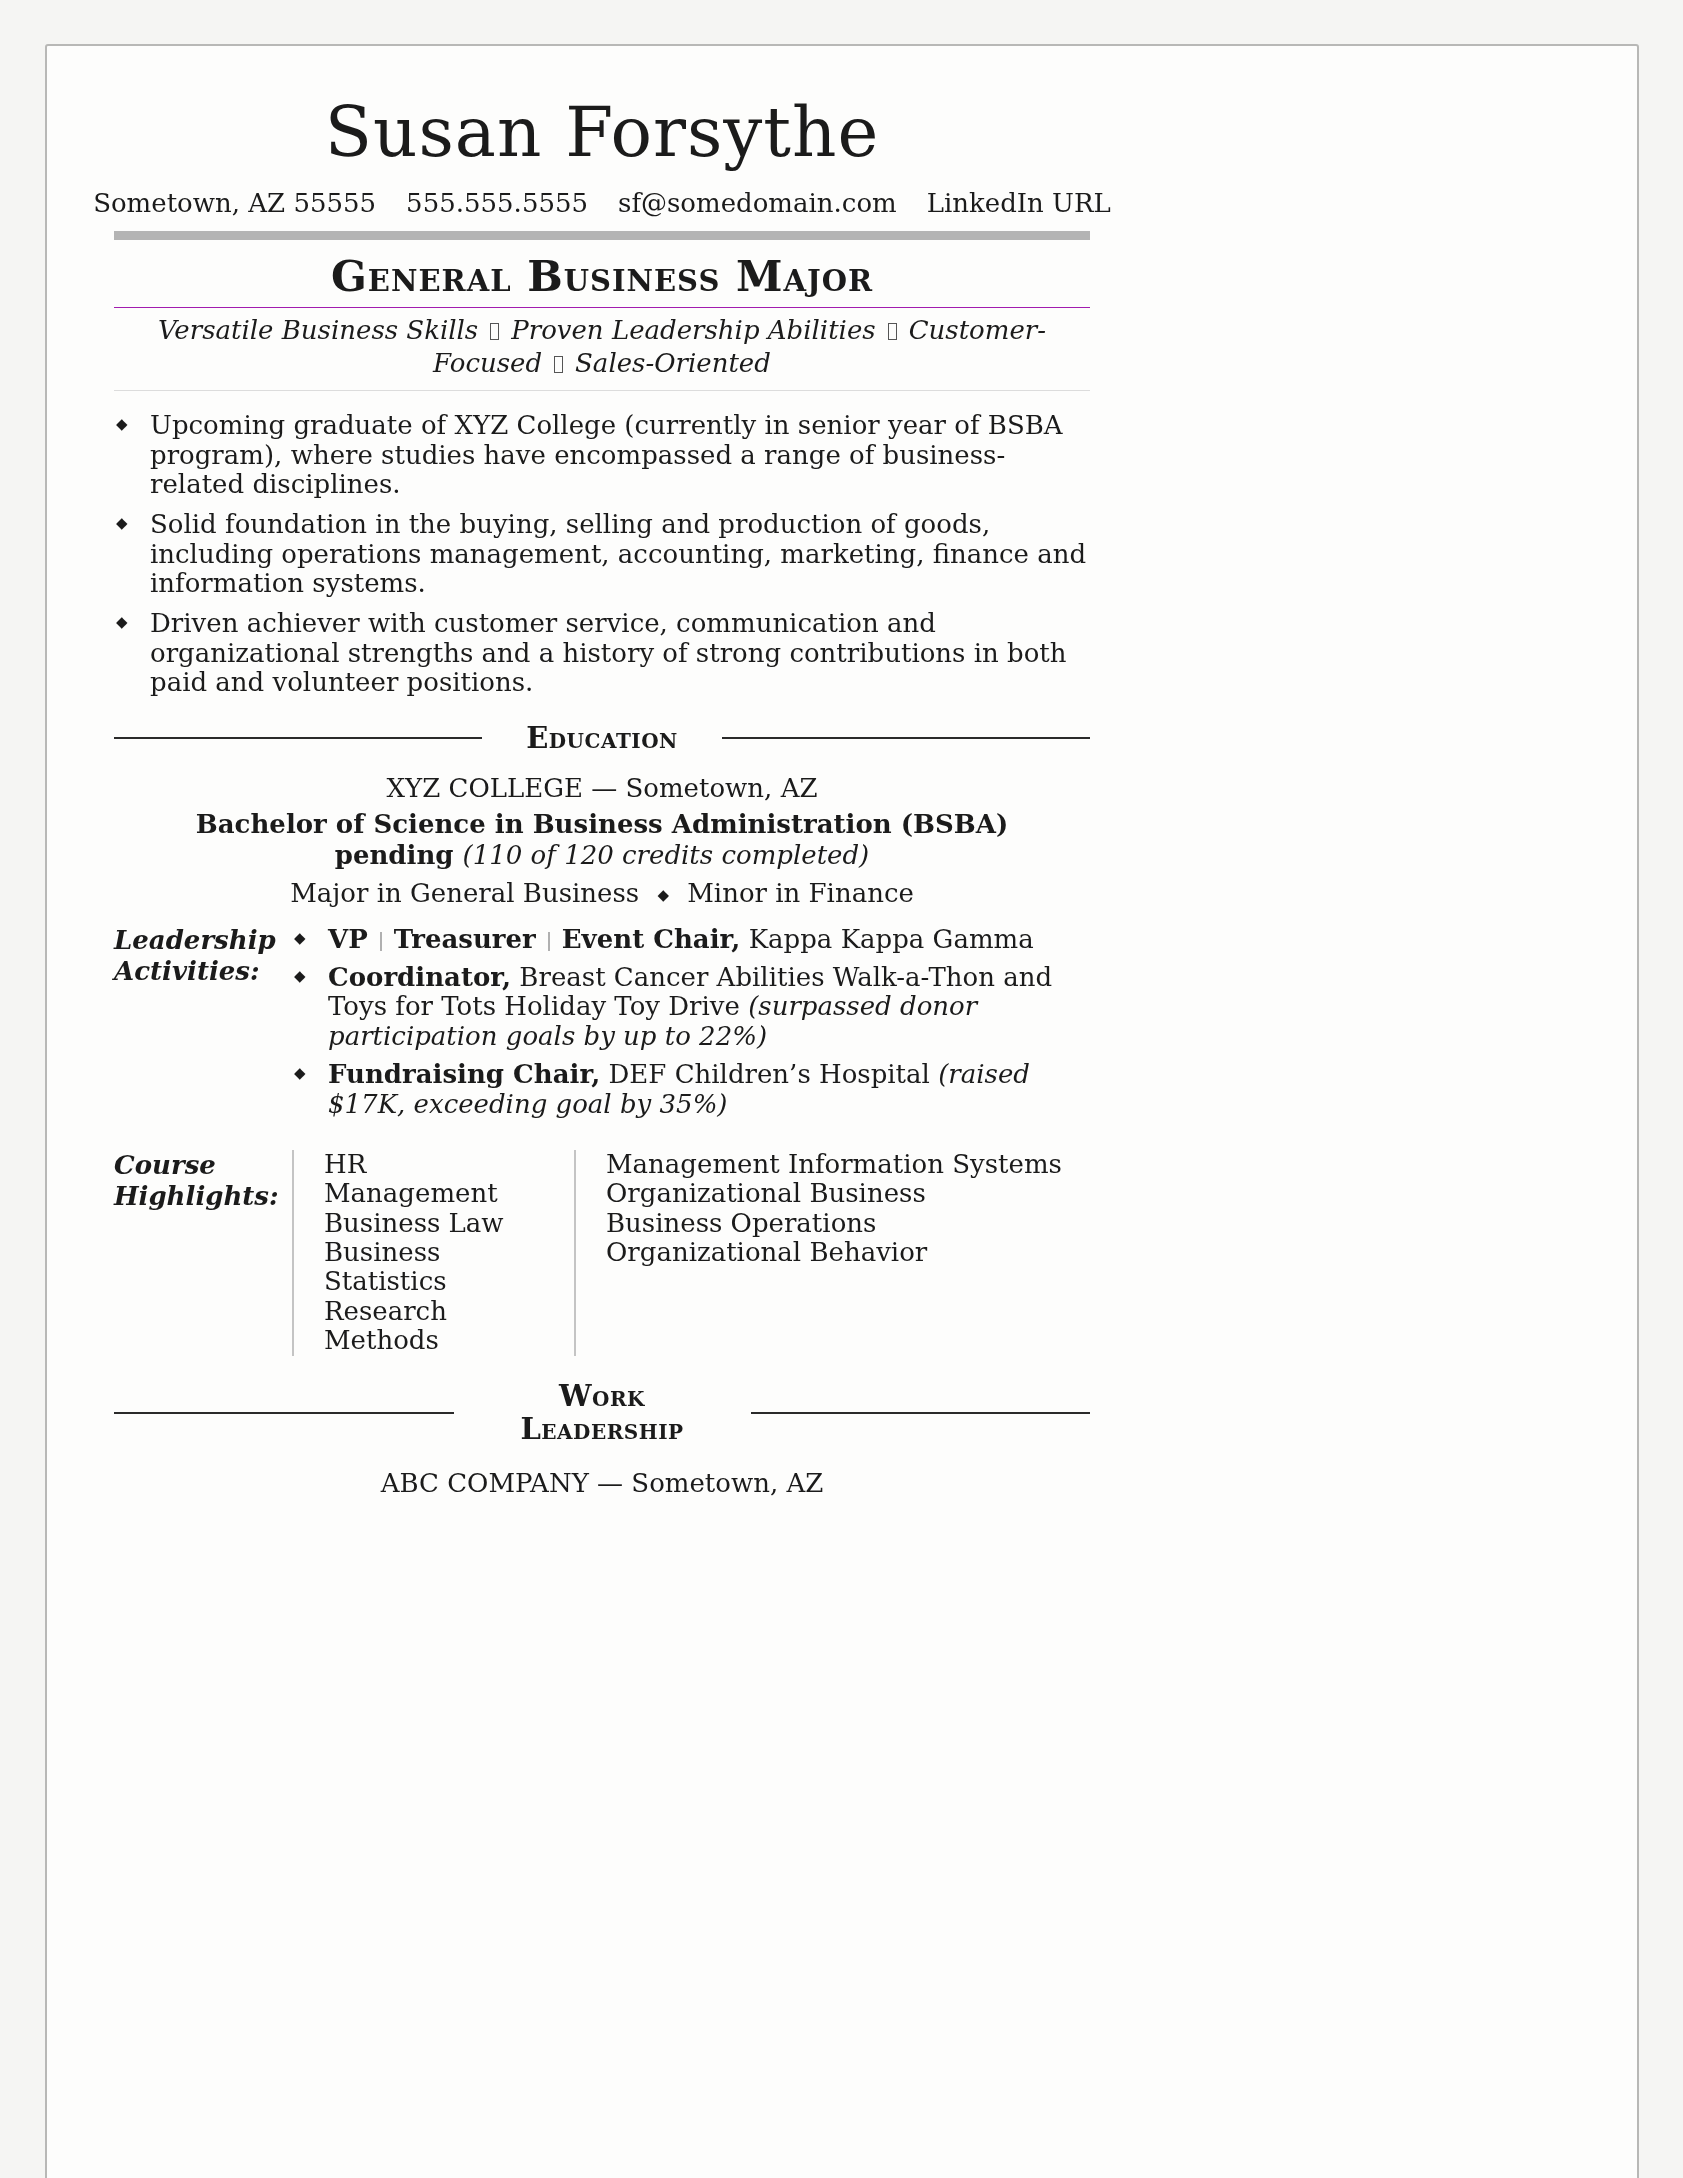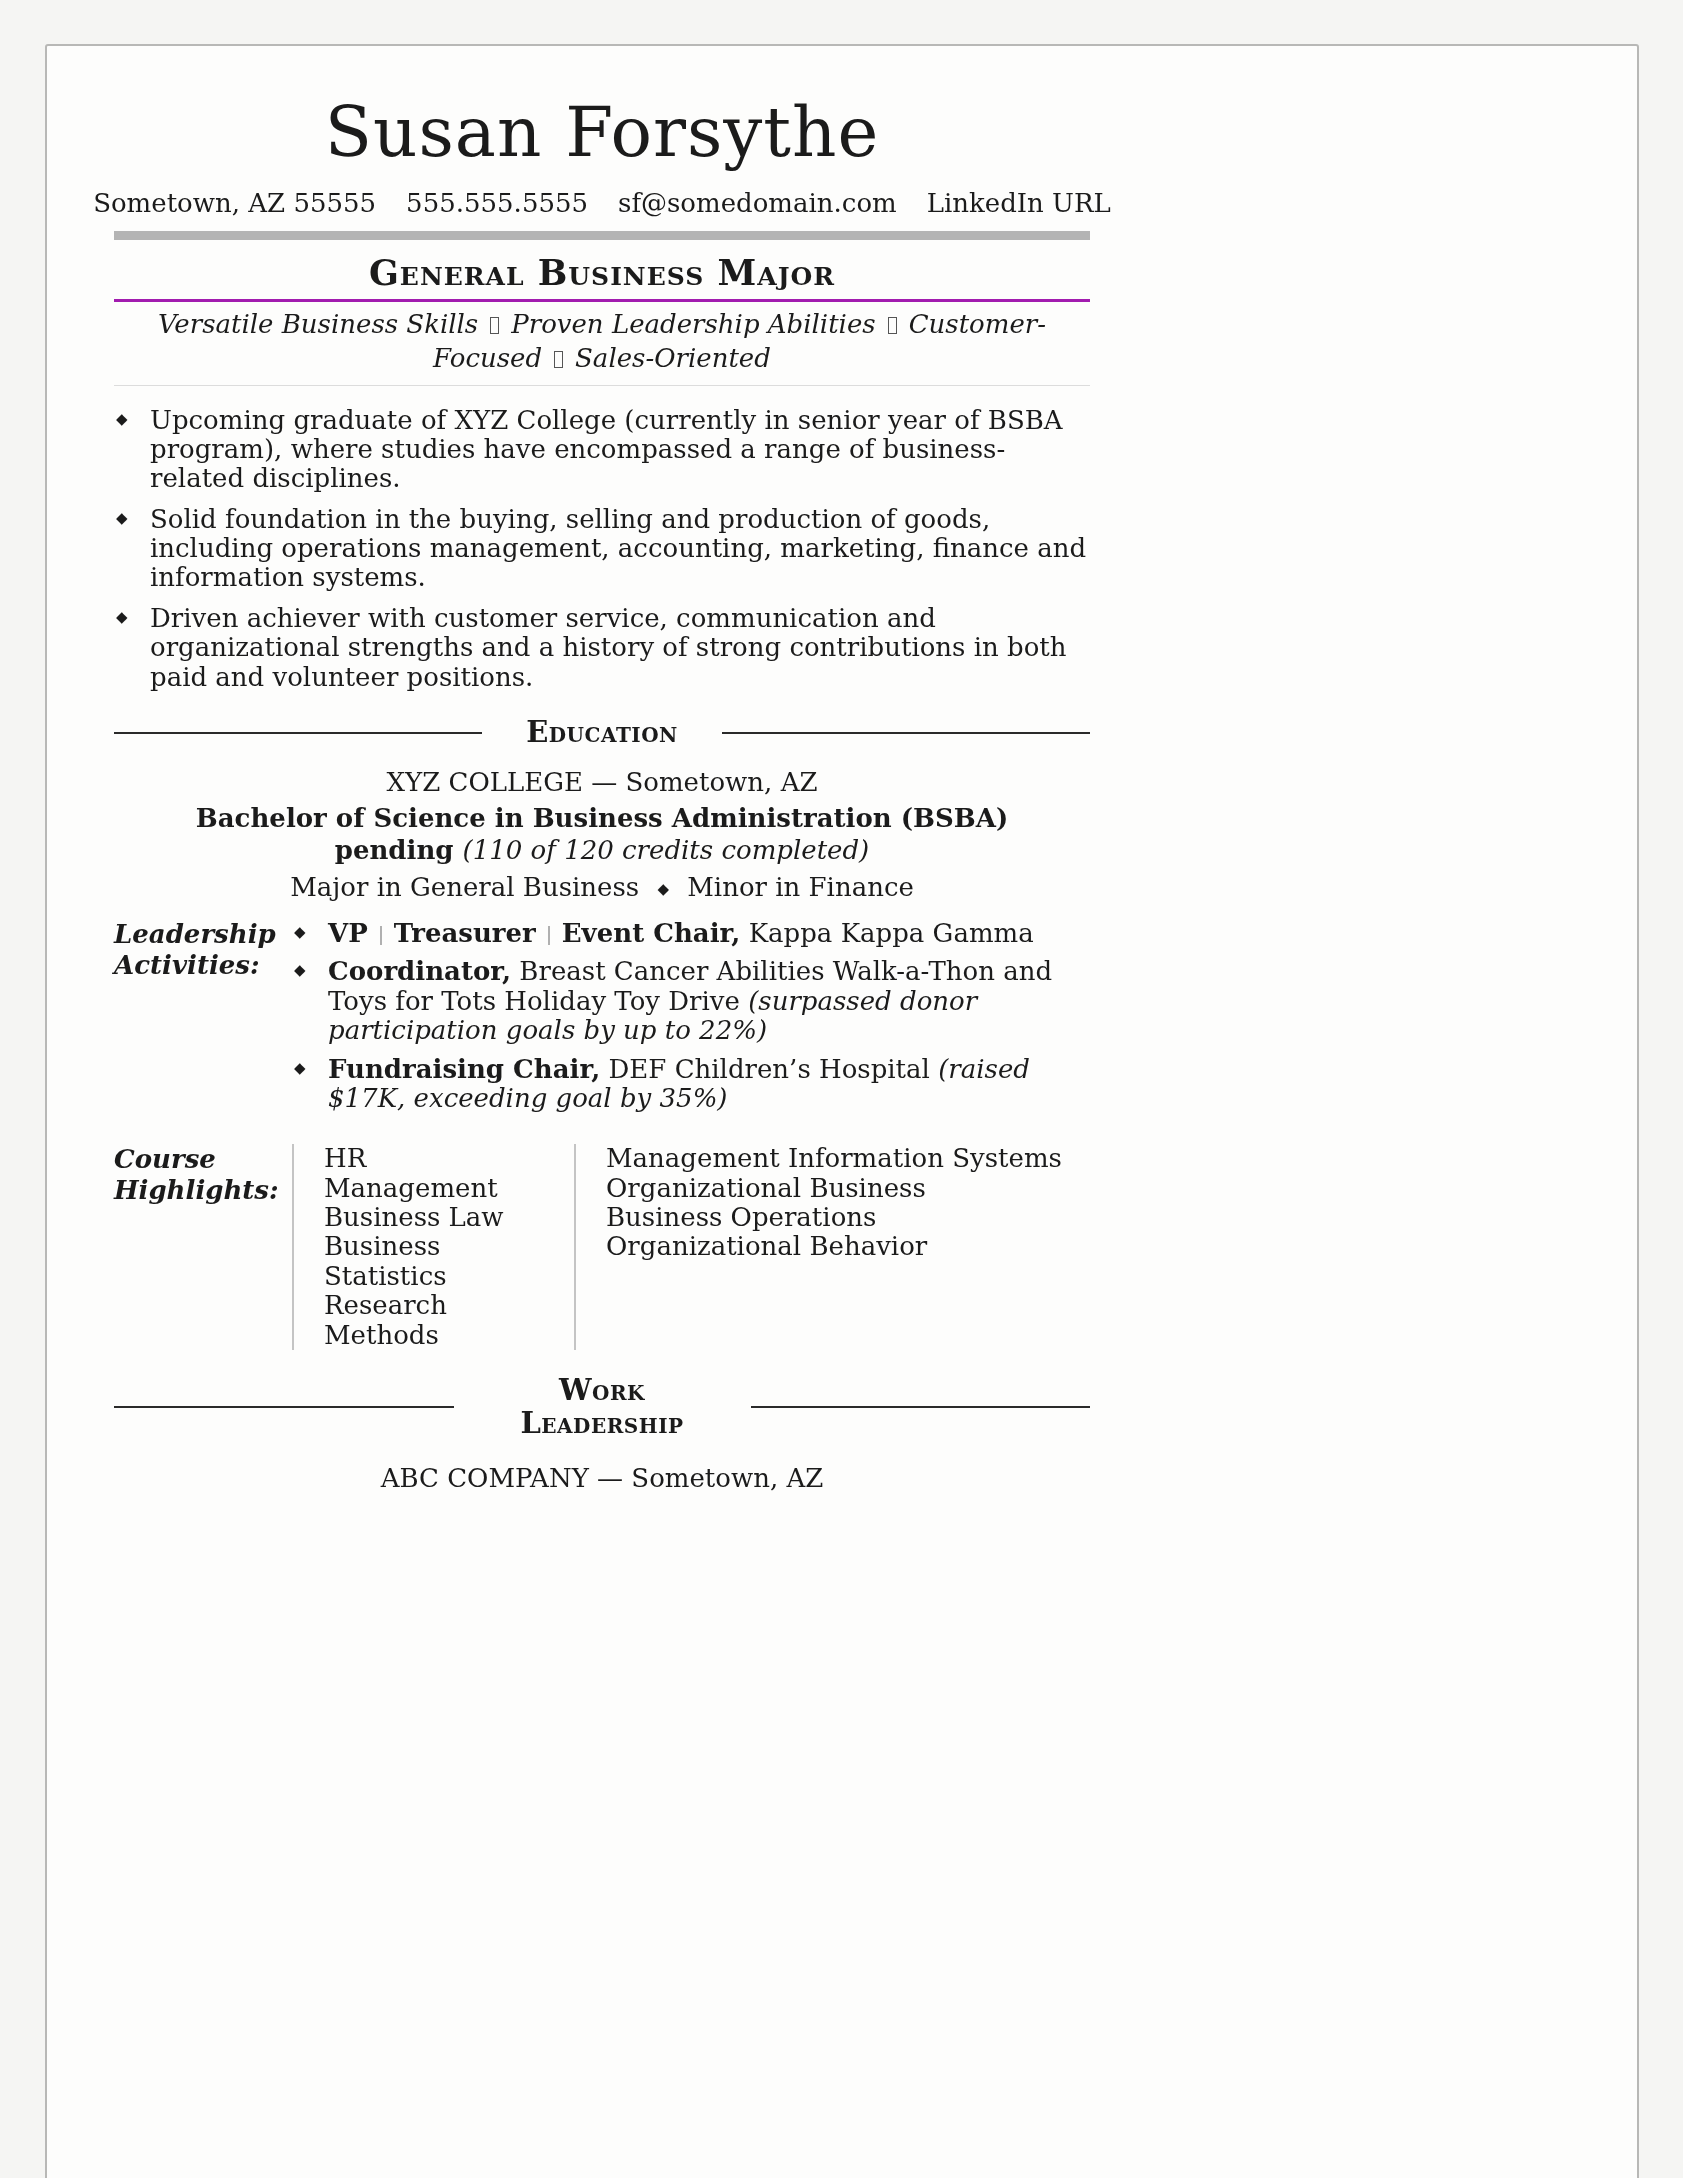--- a/index.html
+++ b/index.html
@@ -22,25 +22,25 @@
     padding-top:50px;
     font-size:26px;
   }
 
   
   .name { margin:0; font-weight:normal; font-size:69px; line-height:1.05; text-align:center; letter-spacing:1px; }
   .contact { display:flex; justify-content:center; align-items:center; margin-top:20px; font-size:26px; white-space:nowrap; }
   .psep { display:inline-block; width:2px; height:20px; background:#ababab; margin:0 15px; }
   .gray-bar { height:9px; background:#b4b4b4; margin-top:13px; }
 
-  .title { text-align:center; font-variant:small-caps; font-weight:bold; font-size:35px; margin-top:14px; letter-spacing:1px; line-height:1.1; }
+  .title { text-align:center; font-variant:small-caps; font-weight:bold; font-size:42px; margin-top:14px; letter-spacing:1px; line-height:1.1; }
 
   .tagline {
     text-align:center; font-style:italic; font-size:26px; line-height:1.3;
-    border-top:3px solid #a21caf; border-bottom:1px solid #dcdcdc;
+    border-top:1px solid #a21caf; border-bottom:1px solid #dcdcdc;
     padding:6px 22px 9px; margin-top:6px;
   }
   .boxsep { display:inline-block; width:9px; height:17px; border:1.5px solid #555; margin:0 12px; vertical-align:-1px; background:transparent; }
 
   
   .summary { margin-top:20px; }
   .bullet-item { position:relative; padding-left:36px; line-height:1.13; margin-bottom:11px; }
   .bullet-icon { position:absolute; left:2px; top:5px; font-size:15px; color:#1b1b1b; }
 
   

